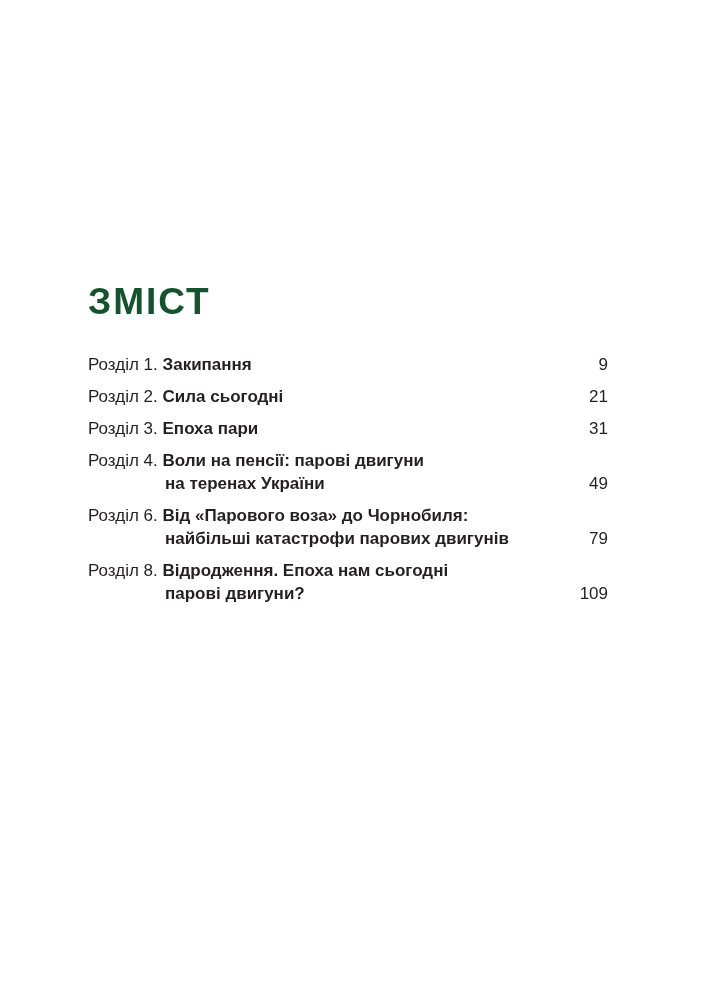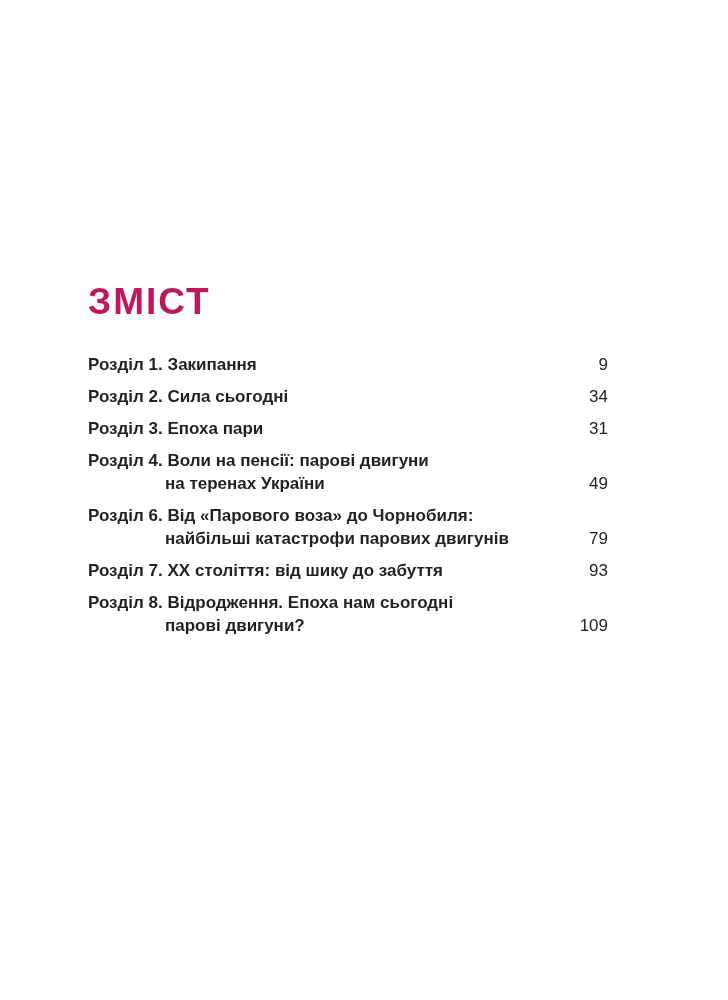--- a/index.html
+++ b/index.html
@@ -20,40 +20,40 @@
   .content {
     position: absolute;
     left: 88px;
     top: 283px;
     width: 520px;
   }
   .page-title {
     font-size: 37px;
     font-weight: 700;
     letter-spacing: 2px;
-    color: #be185d;
+    color: #14532d;
     line-height: 1;
     margin: 0 0 33px 0;
   }
   .toc {
     font-size: 17px;
     line-height: 23px;
   }
   .toc-row {
     display: flex;
     align-items: flex-end;
     margin-bottom: 9px;
   }
   .entry {
     flex: 1 1 auto;
     padding-left: 77px;
     text-indent: -77px;
   }
   .chapter-label {
-    font-weight: 700;
+    font-weight: 400;
   }
   .chapter-title {
     font-weight: 700;
     white-space: pre-line;
   }
   .page-num {
     flex: 0 0 auto;
     margin-left: 14px;
     font-weight: 400;
     text-align: right;
@@ -69,45 +69,41 @@
 
     <div class="toc">
 
       <div class="toc-row">
         <div class="entry"><span class="chapter-label">Розділ 1.</span> <span class="chapter-title">Закипання</span></div>
         <div class="page-num">9</div>
       </div>
 
       <div class="toc-row">
         <div class="entry"><span class="chapter-label">Розділ 2.</span> <span class="chapter-title">Сила сьогодні</span></div>
-        <div class="page-num">34</div>
+        <div class="page-num">21</div>
       </div>
 
       <div class="toc-row">
         <div class="entry"><span class="chapter-label">Розділ 3.</span> <span class="chapter-title">Епоха пари</span></div>
         <div class="page-num">31</div>
       </div>
 
       <div class="toc-row">
         <div class="entry"><span class="chapter-label">Розділ 4.</span> <span class="chapter-title">Воли на пенсії: парові двигуни
 на теренах України</span></div>
         <div class="page-num">49</div>
       </div>
 
 
       <div class="toc-row">
         <div class="entry"><span class="chapter-label">Розділ 6.</span> <span class="chapter-title">Від «Парового воза» до Чорнобиля:
 найбільші катастрофи парових двигунів</span></div>
         <div class="page-num">79</div>
       </div>
 
-      <div class="toc-row">
-        <div class="entry"><span class="chapter-label">Розділ 7.</span> <span class="chapter-title">ХХ століття: від шику до забуття</span></div>
-        <div class="page-num">93</div>
-      </div>
 
       <div class="toc-row">
         <div class="entry"><span class="chapter-label">Розділ 8.</span> <span class="chapter-title">Відродження. Епоха нам сьогодні
 парові двигуни?</span></div>
         <div class="page-num">109</div>
       </div>
 
     </div>
   </div>
 </div>

